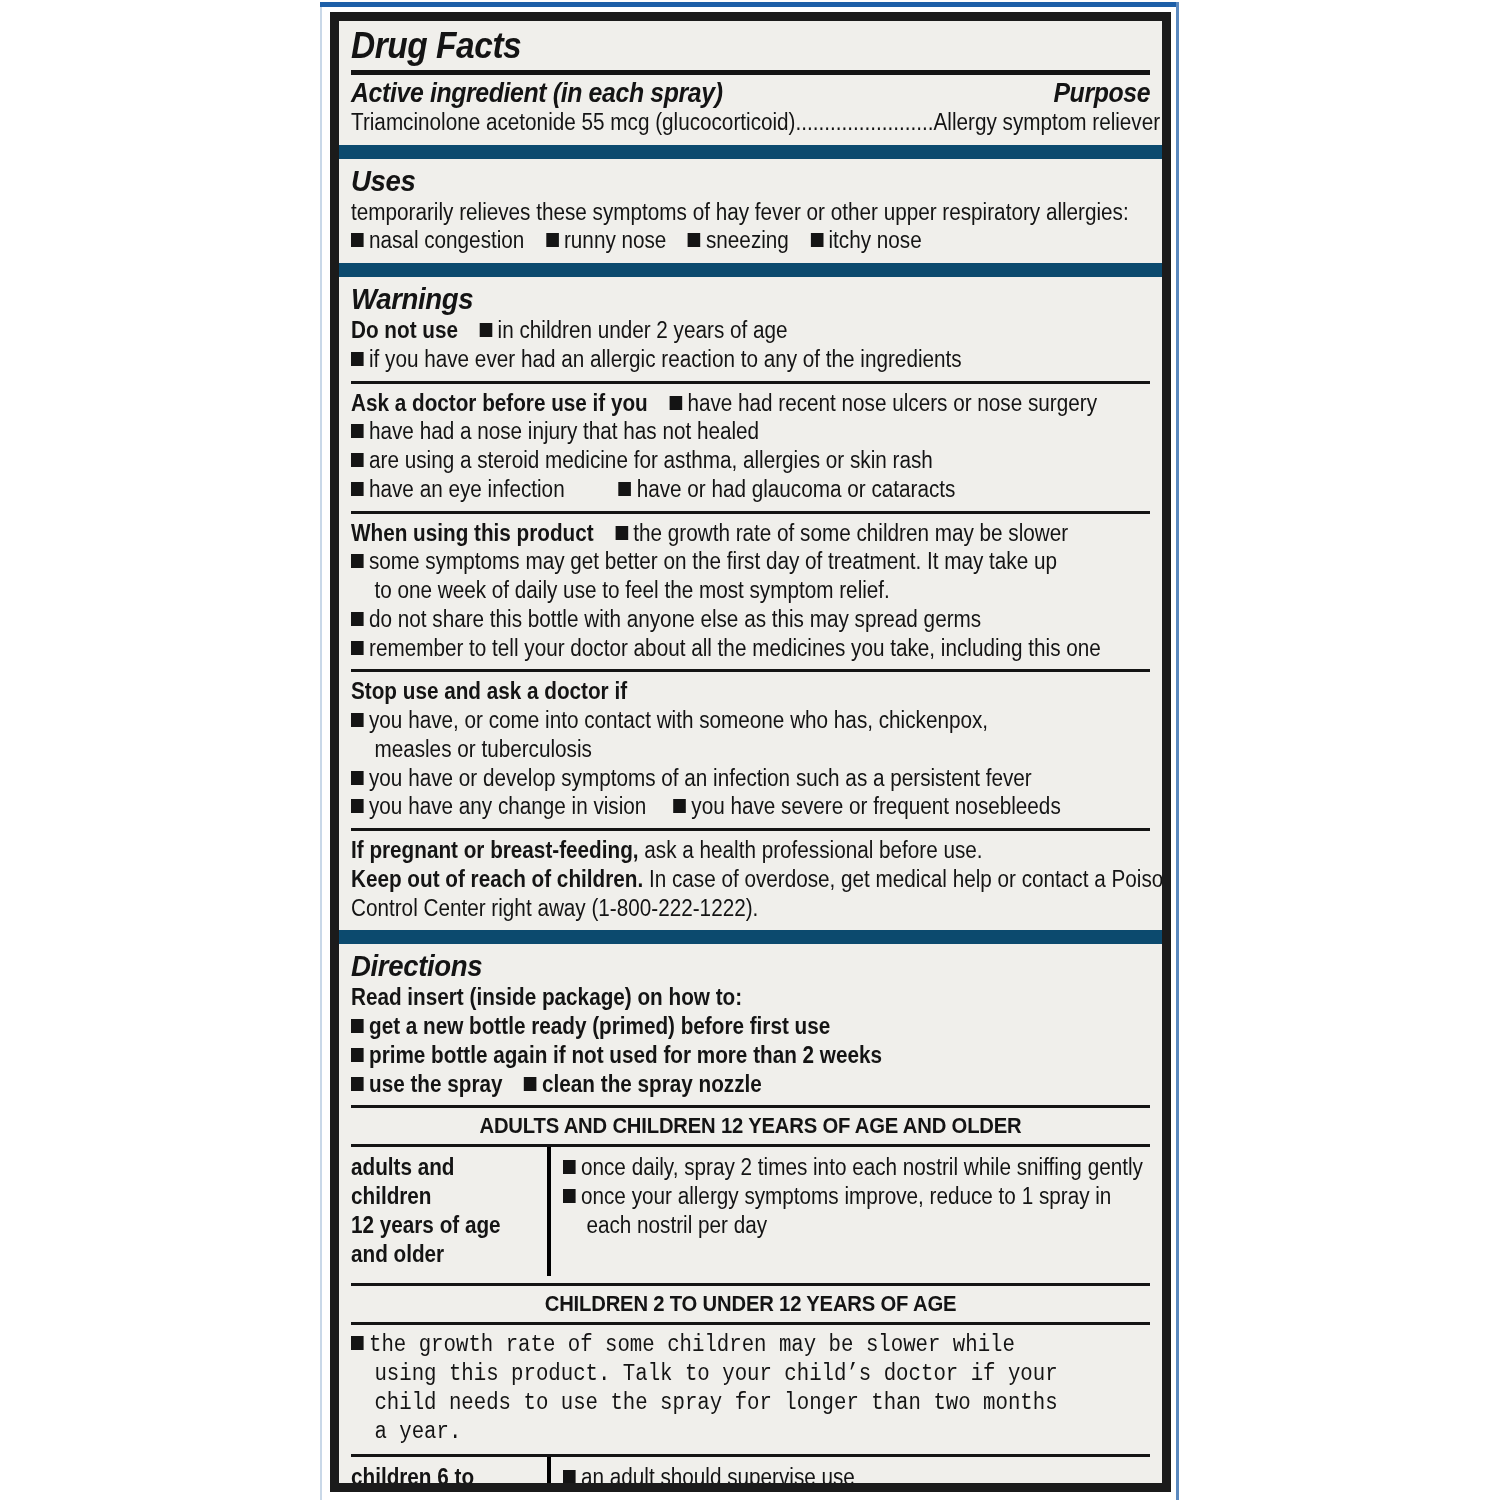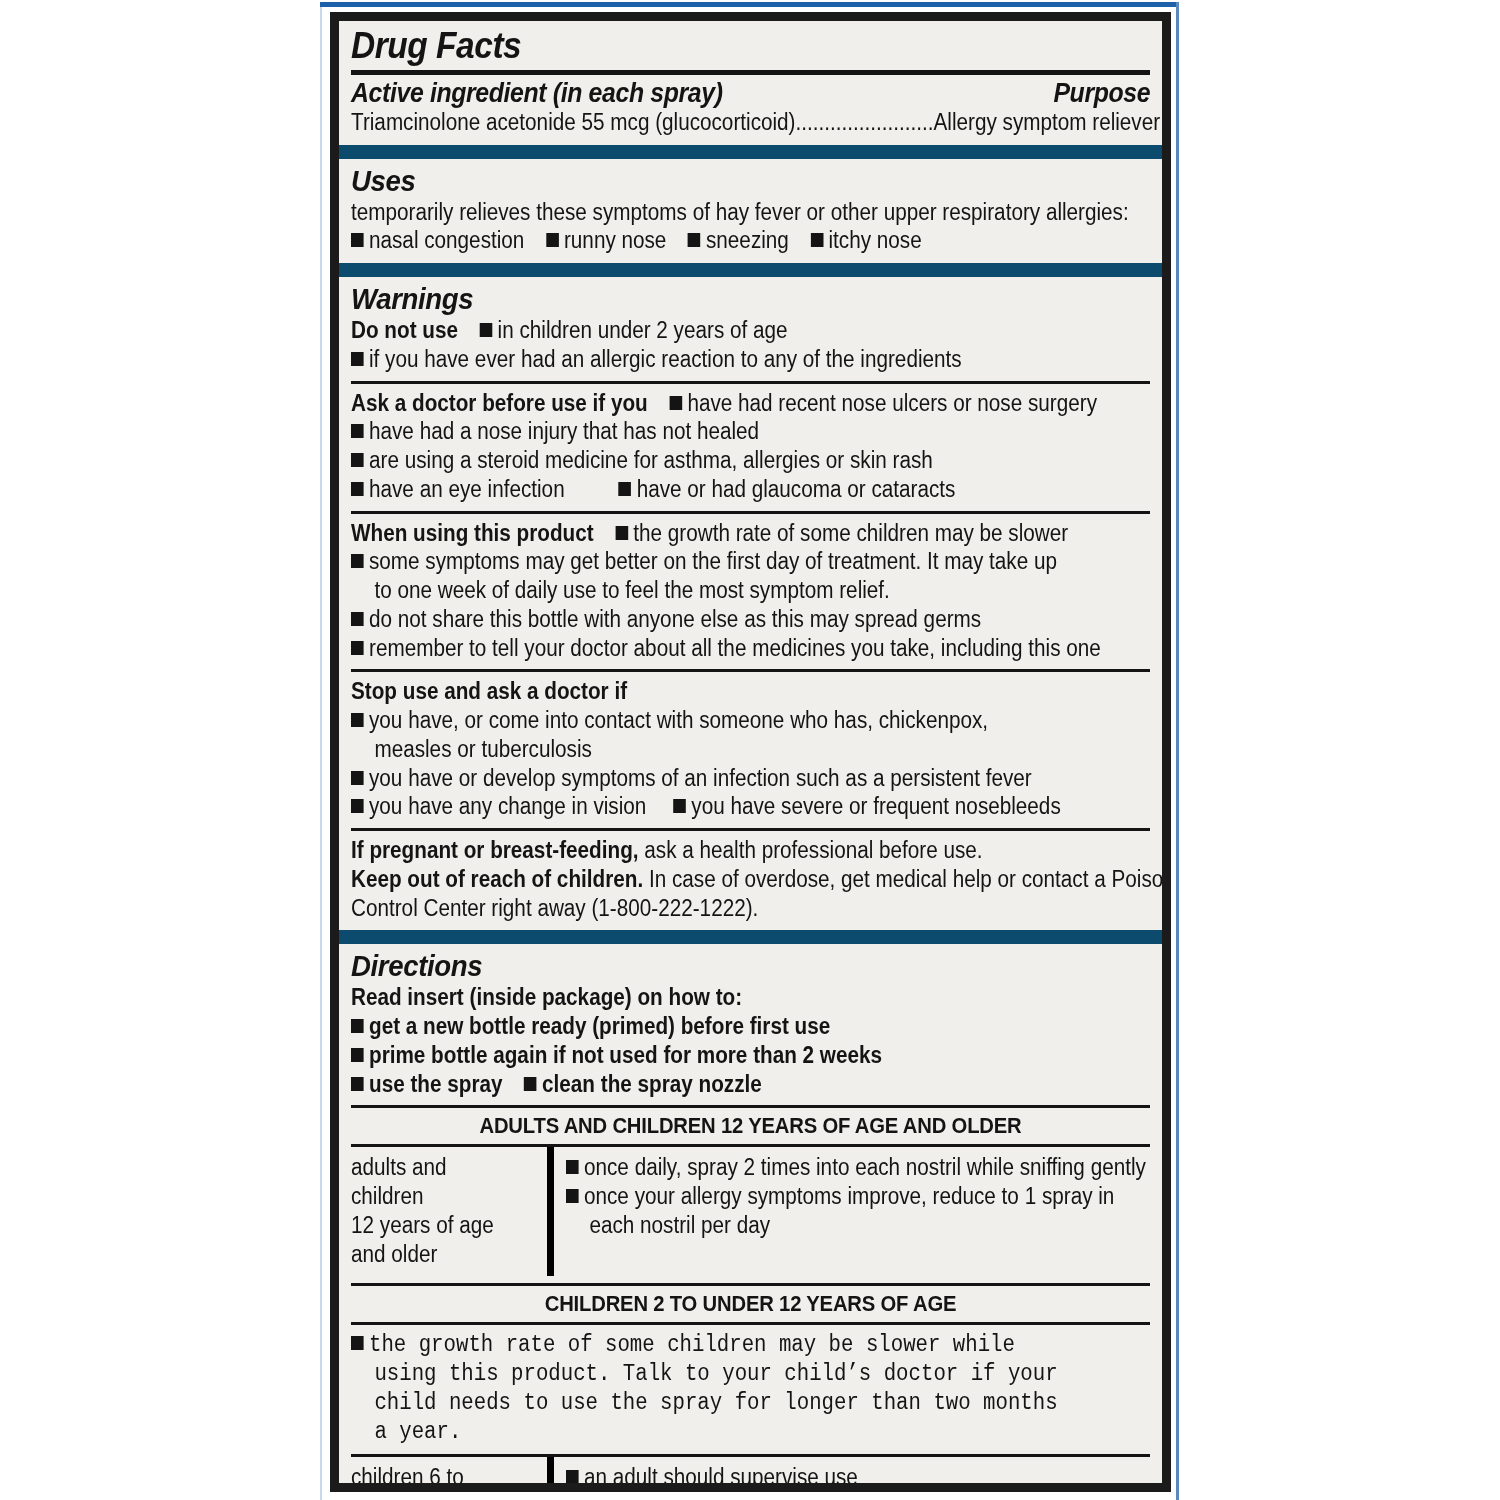--- a/index.html
+++ b/index.html
@@ -184,29 +184,29 @@
 
   .dose-row {
     display: flex;
     align-items: stretch;
   }
   .dose-col-left {
     width: 196px;
     flex: 0 0 196px;
     padding: 6px 10px 8px 0;
     box-sizing: border-box;
-    font-weight: normal;
+    font-weight: bold;
     font-size: 23px;
     line-height: 1.25;
     color: #141414;
   }
   .dose-col-left span { display: block; transform: scaleX(0.90); transform-origin: left center; }
   .dose-col-right {
     flex: 1 1 auto;
-    border-left: 7px solid #000000;
+    border-left: 4px solid #000000;
     padding: 6px 4px 8px 12px;
     box-sizing: border-box;
   }
   .note-row {
     padding: 6px 4px 8px 0;
     font-family: Liberation Mono, monospace;
   }
 
   .arrow-wrap {
     position: relative;

